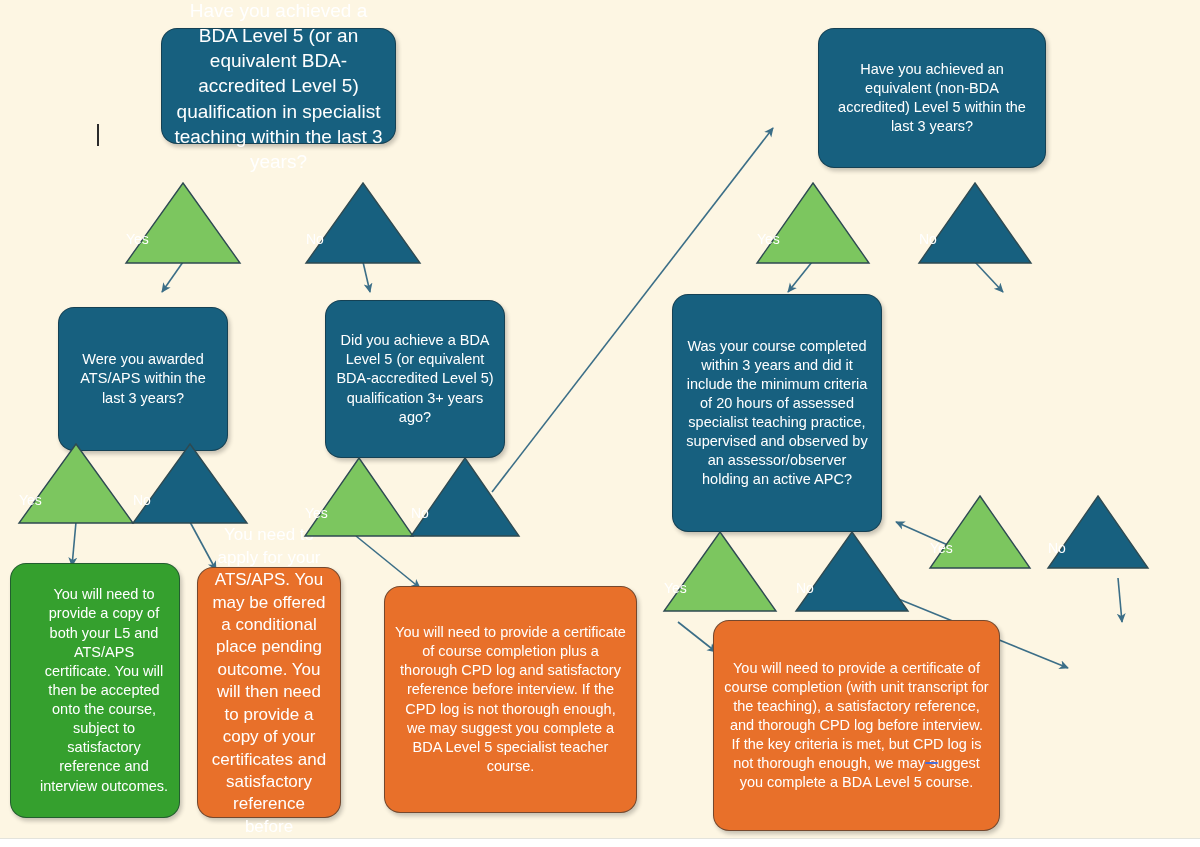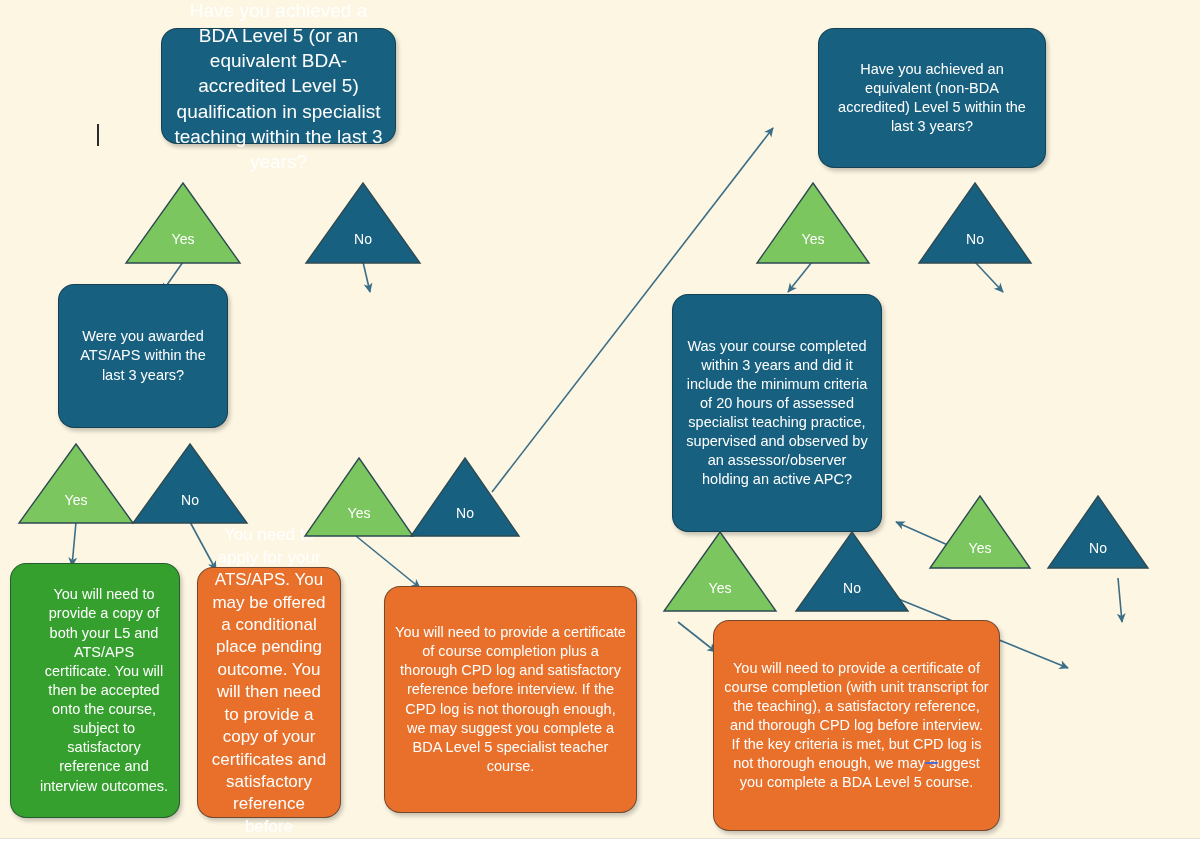--- a/index.html
+++ b/index.html
@@ -46,21 +46,21 @@
   .node.red    { background: #d40511; }
 
   .tri {
     position: absolute;
     z-index: 4;
   }
   .tri svg { display:block; overflow: visible; }
   .tri .lbl {
     position: absolute;
     left: 0; width: 100%;
-    text-align: center;
+    text-align: left;
     color: #ffffff;
     font-size: 14px;
     pointer-events: none;
   }
   .caret {
     position: absolute;
     left: 97px; top: 124px;
     width: 2px; height: 22px;
     background: #2b2b2b;
     z-index: 6;
@@ -121,36 +121,37 @@
     <span class="lbl" style="top:48px;">Yes</span>
   </div>
 
   <div class="tri" style="left:306px; top:183px; width:114px; height:80px;">
     <svg width="114" height="80">
         <polygon points="57,0 114,80 0,80" fill="#17607f" stroke="#2e4a52" stroke-width="1.4"></polygon>
       </svg>
     <span class="lbl" style="top:48px;">No</span>
   </div>
 
-  <div class="node blue" style="left:58px; top:284px; width:170px; height:144px; font-size:14.5px;">Were you awarded ATS/APS within the last 3 years?</div>
+  <div class="node blue" style="left:58px; top:307px; width:170px; height:144px; font-size:14.5px;">Were you awarded ATS/APS within the last 3 years?</div>
 
   <div class="tri" style="left:19px; top:444px; width:114px; height:79px;">
     <svg width="114" height="79">
         <polygon points="57,0 114,79 0,79" fill="#7cc65f" stroke="#2e4a52" stroke-width="1.4"></polygon>
       </svg>
     <span class="lbl" style="top:48px;">Yes</span>
   </div>
 
   <div class="tri" style="left:133px; top:444px; width:114px; height:79px;">
     <svg width="114" height="79">
         <polygon points="57,0 114,79 0,79" fill="#17607f" stroke="#2e4a52" stroke-width="1.4"></polygon>
       </svg>
     <span class="lbl" style="top:48px;">No</span>
   </div>
 
+  <div class="node blue" style="left:325px; top:300px; width:180px; height:158px; font-size:14.5px;">Did you achieve a BDA Level 5 (or equivalent BDA-accredited Level 5) qualification 3+ years ago?</div>
 
   <div class="tri" style="left:305px; top:458px; width:108px; height:78px;">
     <svg width="108" height="78">
         <polygon points="54,0 108,78 0,78" fill="#7cc65f" stroke="#2e4a52" stroke-width="1.4"></polygon>
       </svg>
     <span class="lbl" style="top:47px;">Yes</span>
   </div>
 
   <div class="tri" style="left:411px; top:458px; width:108px; height:78px;">
     <svg width="108" height="78">

